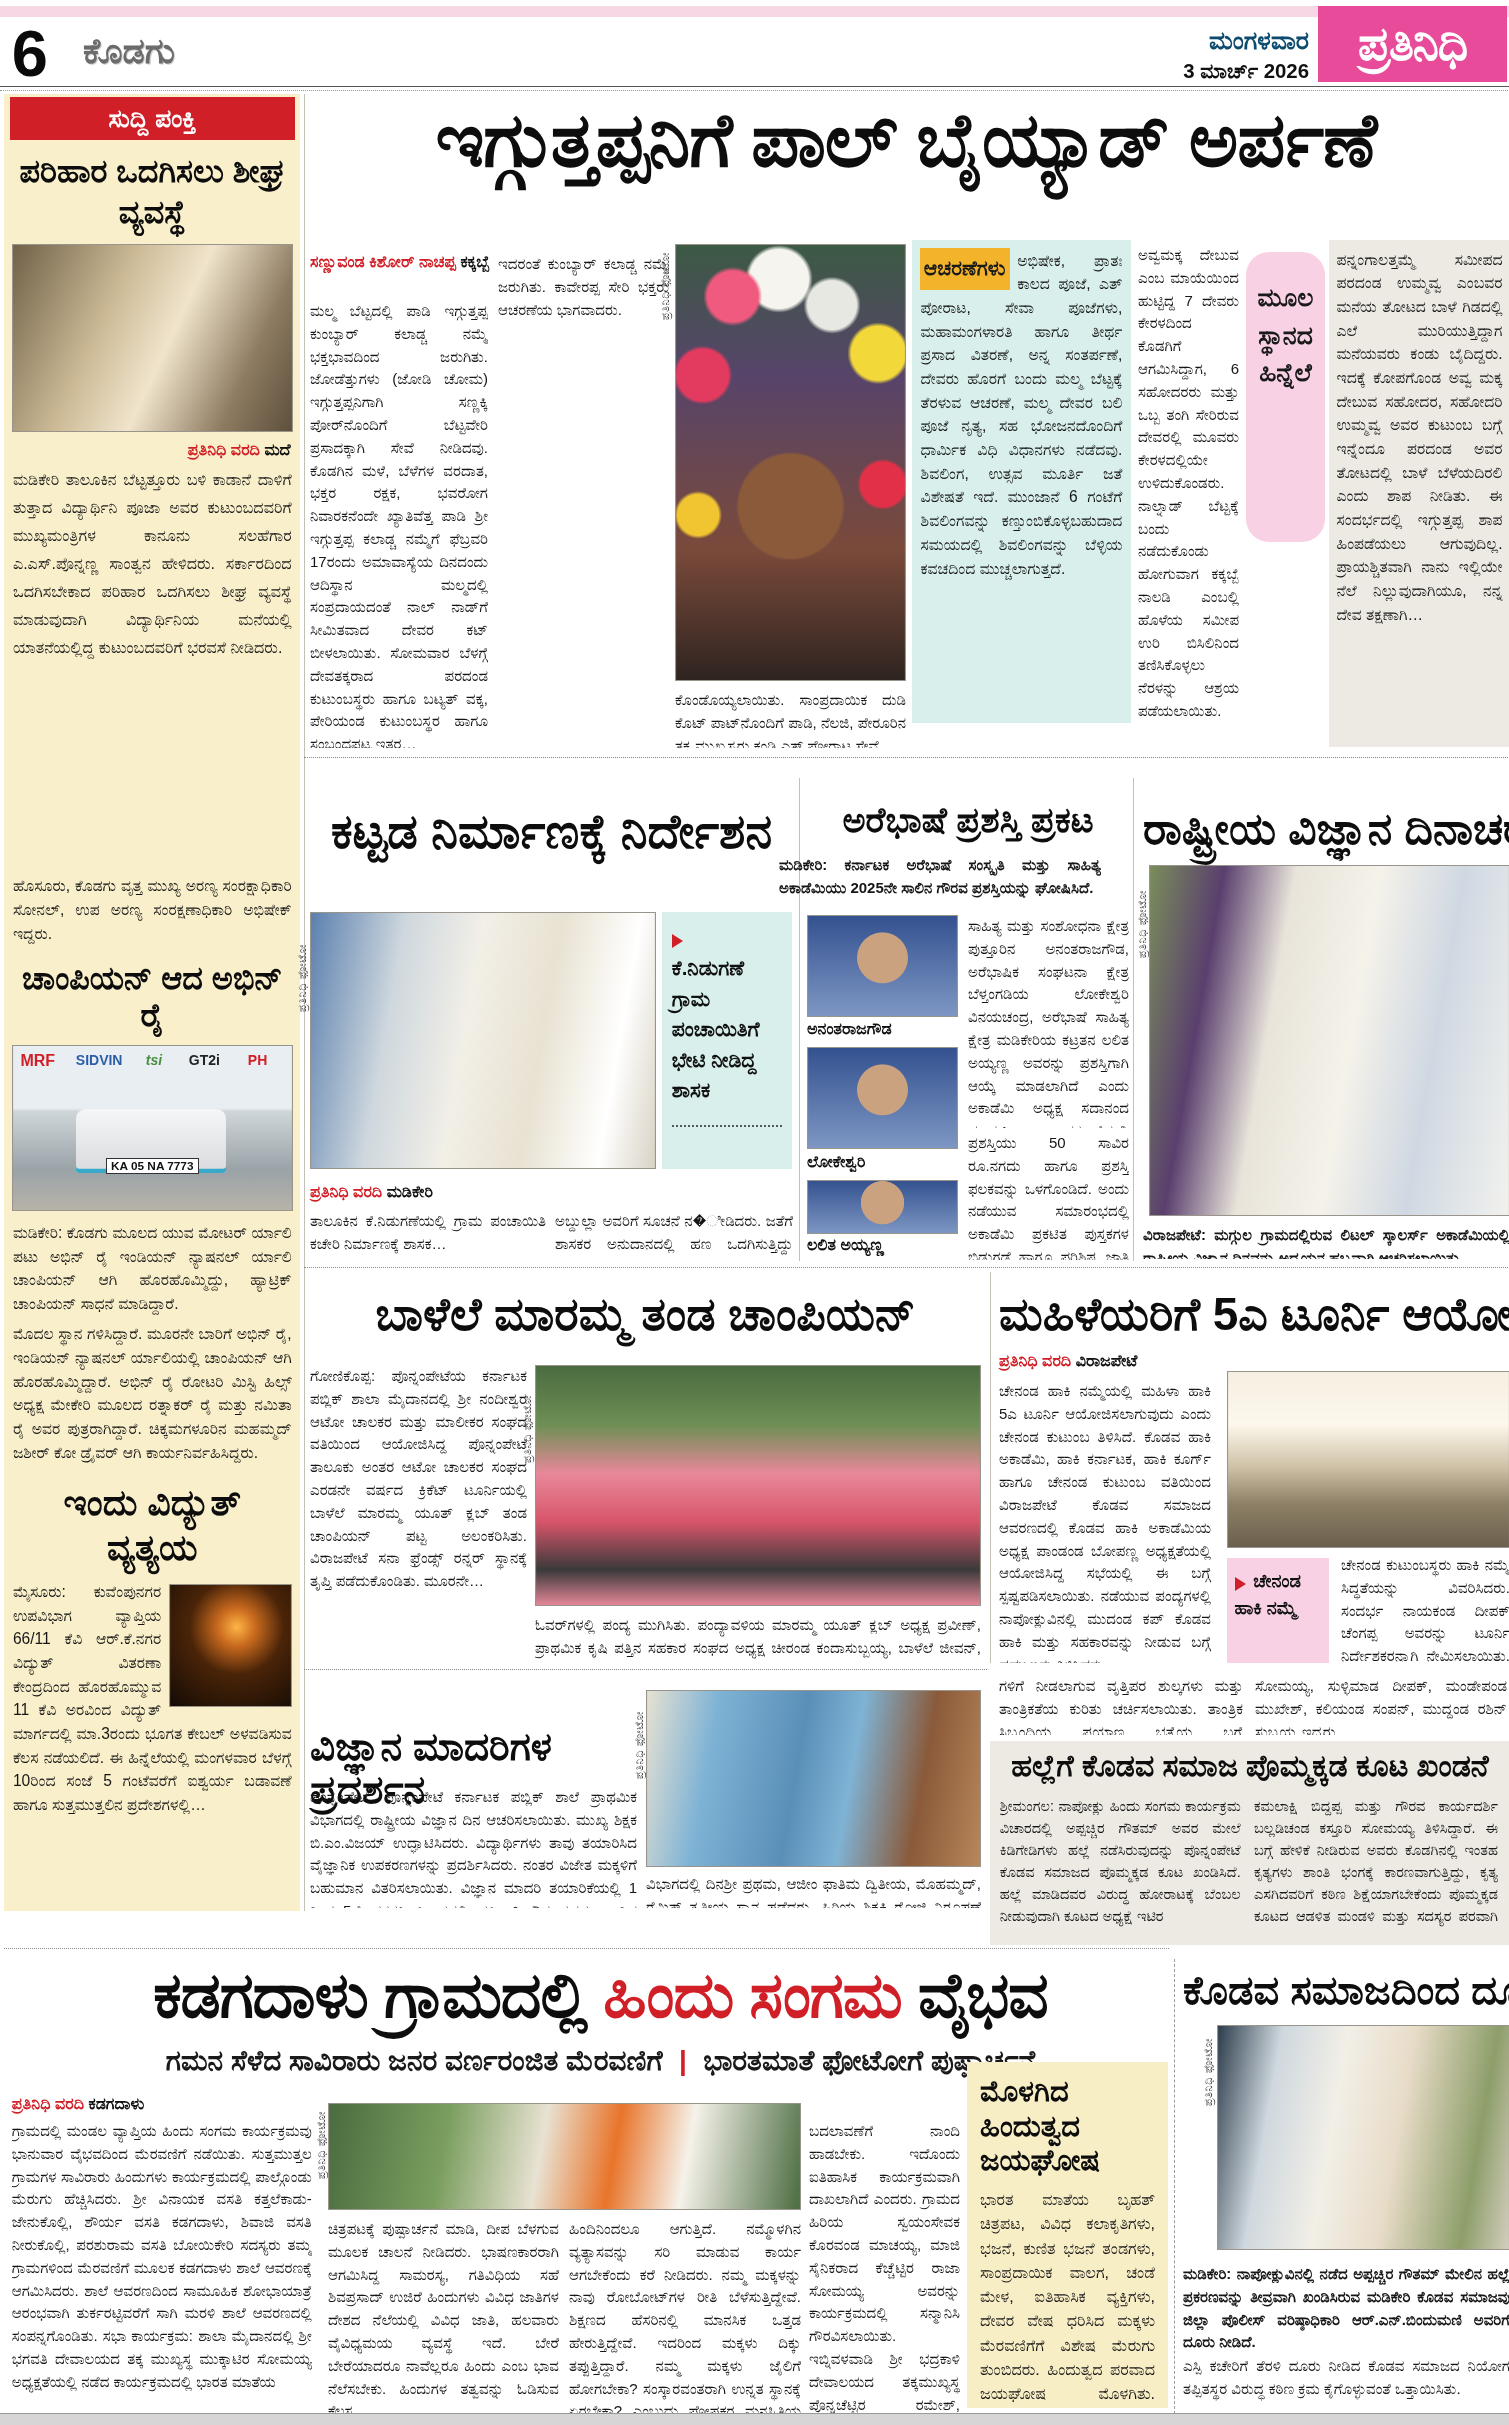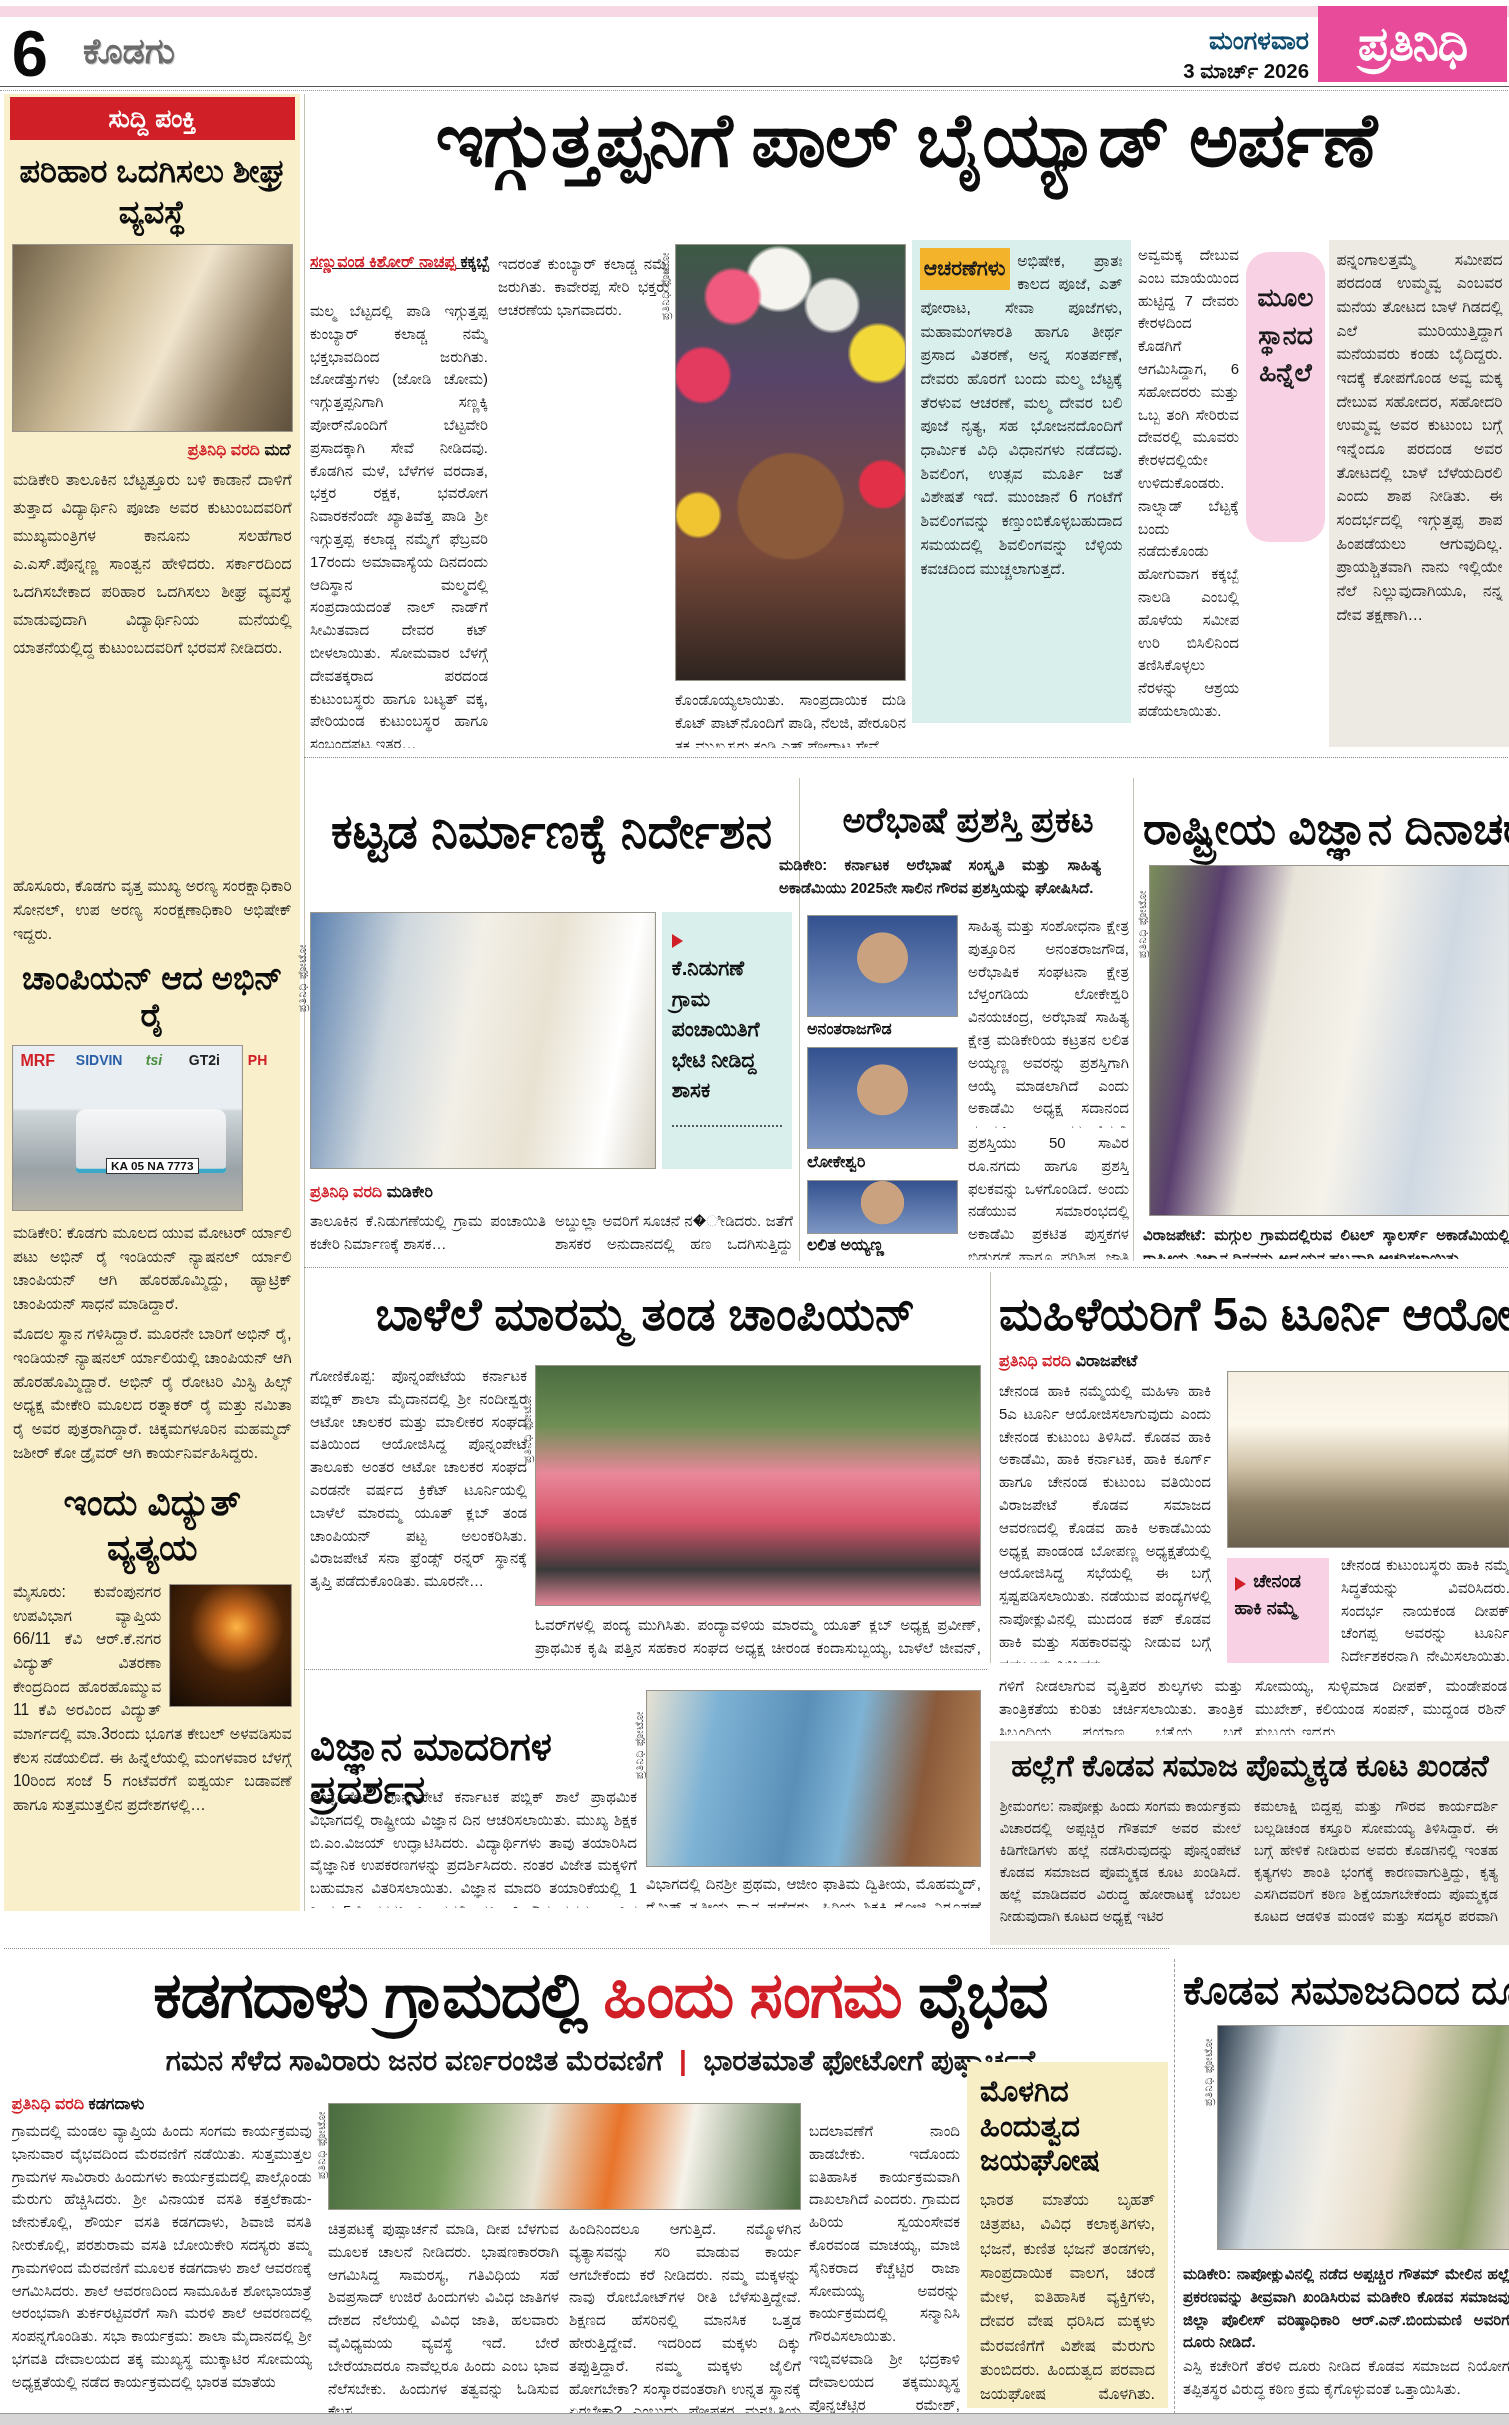--- a/index.html
+++ b/index.html
@@ -73,41 +73,41 @@
     <div class="kickerbox ctr" style="margin:3.2px 5.4px 0;padding:6.4px 0;font-size:25px;">ಸುದ್ದಿ ಪಂಕ್ತಿ</div>
     <div class="hl ctr" style="margin:10.7px 7.5px 0;font-size:32px;line-height:1.28;">ಪರಿಹಾರ ಒದಗಿಸಲು ಶೀಘ್ರ ವ್ಯವಸ್ಥೆ</div>
     <div class="ph meetingp" style="margin:11.8px 7.5px 0;width:281px;height:188px;"></div>
     <div class="byline" style="margin:8.6px 9.7px 0;text-align:right;">
       <span class="nm">ಪ್ರತಿನಿಧಿ ವರದಿ</span>
       <span class="pl">ಮದೆ</span>
     </div>
     <div class="body-t jt" style="margin:7.5px 8.6px 0;min-height:408px;font-size:16px;line-height:1.75;">ಮಡಿಕೇರಿ ತಾಲೂಕಿನ ಬೆಟ್ಟತ್ತೂರು ಬಳಿ ಕಾಡಾನೆ ದಾಳಿಗೆ ತುತ್ತಾದ ವಿದ್ಯಾರ್ಥಿನಿ ಪೂಜಾ ಅವರ ಕುಟುಂಬದವರಿಗೆ ಮುಖ್ಯಮಂತ್ರಿಗಳ ಕಾನೂನು ಸಲಹೆಗಾರ ಎ.ಎಸ್.ಪೊನ್ನಣ್ಣ ಸಾಂತ್ವನ ಹೇಳಿದರು. ಸರ್ಕಾರದಿಂದ ಒದಗಿಸಬೇಕಾದ ಪರಿಹಾರ ಒದಗಿಸಲು ಶೀಘ್ರ ವ್ಯವಸ್ಥೆ ಮಾಡುವುದಾಗಿ ವಿದ್ಯಾರ್ಥಿನಿಯ ಮನೆಯಲ್ಲಿ ಯಾತನೆಯಲ್ಲಿದ್ದ ಕುಟುಂಬದವರಿಗೆ ಭರವಸೆ ನೀಡಿದರು.</div>
     <div class="body-t jt" style="margin:0 8.6px;font-size:15.6px;">ಹೊಸೂರು, ಕೊಡಗು ವೃತ್ತ ಮುಖ್ಯ ಅರಣ್ಯ ಸಂರಕ್ಷಾಧಿಕಾರಿ ಸೋನಲ್, ಉಪ ಅರಣ್ಯ ಸಂರಕ್ಷಣಾಧಿಕಾರಿ ಅಭಿಷೇಕ್ ಇದ್ದರು.</div>
     <div class="hl ctr" style="margin:14px 5.4px 0;font-size:32px;">ಚಾಂಪಿಯನ್ ಆದ ಅಭಿನ್ ರೈ</div>
-    <div class="ph rallyp" style="position:relative;margin:11.8px 7.5px 0;width:231px;height:166px;">
+    <div class="ph rallyp" style="position:relative;margin:11.8px 7.5px 0;width:281px;height:166px;">
       <span class="photo-label" style="left:8.6px;top:6.4px;color:#d01f26;font-size:16px;">MRF</span>
       <span class="photo-label" style="left:64px;top:6.4px;color:#2a5fa8;font-size:14px;">SIDVIN</span>
       <span class="photo-label" style="left:134px;top:6.4px;color:#4a8f3f;font-size:14px;font-style:italic;">tsi</span>
       <span class="photo-label" style="left:177px;top:6.4px;color:#222;font-size:14px;">GT2i</span>
       <span class="photo-label" style="left:236px;top:6.4px;color:#d01f26;font-size:14px;">PH</span>
       <span class="photo-label" style="left:64px;top:64px;width:150px;height:64px;background:linear-gradient(#f5f6f7,#d8dadd);border-radius:9.7px 9.7px 3.2px 3.2px;box-shadow:inset 0 -4.3px 0 #3aa8c9;"></span>
       <span class="photo-label ctr" style="left:94px;top:113px;width:91px;background:#fff;border:1.1px solid #333;color:#111;font-size:11.8px;">KA 05 NA 7773</span>
     </div>
     <div class="body-t jt" style="margin:9.7px 8.6px 0;font-size:15.6px;">ಮಡಿಕೇರಿ: ಕೊಡಗು ಮೂಲದ ಯುವ ಮೋಟರ್ ರ್ಯಾಲಿ ಪಟು ಅಭಿನ್ ರೈ ಇಂಡಿಯನ್ ನ್ಯಾಷನಲ್ ರ್ಯಾಲಿ ಚಾಂಪಿಯನ್ ಆಗಿ ಹೊರಹೊಮ್ಮಿದ್ದು, ಹ್ಯಾಟ್ರಿಕ್ ಚಾಂಪಿಯನ್ ಸಾಧನೆ ಮಾಡಿದ್ದಾರೆ.</div>
     <div class="body-t jt" style="margin:6.4px 8.6px 0;font-size:15.6px;">ಮೊದಲ ಸ್ಥಾನ ಗಳಿಸಿದ್ದಾರೆ. ಮೂರನೇ ಬಾರಿಗೆ ಅಭಿನ್ ರೈ, ಇಂಡಿಯನ್ ನ್ಯಾಷನಲ್ ರ್ಯಾಲಿಯಲ್ಲಿ ಚಾಂಪಿಯನ್ ಆಗಿ ಹೊರಹೊಮ್ಮಿದ್ದಾರೆ. ಅಭಿನ್ ರೈ ರೋಟರಿ ಮಿಸ್ಟಿ ಹಿಲ್ಸ್ ಅಧ್ಯಕ್ಷ ಮೇಕೇರಿ ಮೂಲದ ರತ್ನಾಕರ್ ರೈ ಮತ್ತು ನಮಿತಾ ರೈ ಅವರ ಪುತ್ರರಾಗಿದ್ದಾರೆ. ಚಿಕ್ಕಮಗಳೂರಿನ ಮಹಮ್ಮದ್ ಜಶೀರ್ ಕೋ ಡ್ರೈವರ್ ಆಗಿ ಕಾರ್ಯನಿರ್ವಹಿಸಿದ್ದರು.</div>
     <div class="hl ctr" style="margin:16px 21.5px 0;font-size:36px;line-height:1.25;">ಇಂದು ವಿದ್ಯುತ್ ವ್ಯತ್ಯಯ</div>
     <div style="margin:9.7px 8.6px 0;">
       <span class="ph candlep" style="float:right;width:123px;height:123px;margin:4.3px 0 4.3px 7.5px;display:block;"></span>
       <span class="body-t jt" style="display:block;font-size:15.6px;">ಮೈಸೂರು: ಕುವೆಂಪುನಗರ ಉಪವಿಭಾಗ ವ್ಯಾಪ್ತಿಯ 66/11 ಕೆವಿ ಆರ್.ಕೆ.ನಗರ ವಿದ್ಯುತ್ ವಿತರಣಾ ಕೇಂದ್ರದಿಂದ ಹೊರಹೊಮ್ಮುವ 11 ಕೆವಿ ಅರವಿಂದ ವಿದ್ಯುತ್ ಮಾರ್ಗದಲ್ಲಿ ಮಾ.3ರಂದು ಭೂಗತ ಕೇಬಲ್ ಅಳವಡಿಸುವ ಕೆಲಸ ನಡೆಯಲಿದೆ. ಈ ಹಿನ್ನೆಲೆಯಲ್ಲಿ ಮಂಗಳವಾರ ಬೆಳಗ್ಗೆ 10ರಿಂದ ಸಂಜೆ 5 ಗಂಟೆವರೆಗೆ ಐಶ್ವರ್ಯ ಬಡಾವಣೆ ಹಾಗೂ ಸುತ್ತಮುತ್ತಲಿನ ಪ್ರದೇಶಗಳಲ್ಲಿ…</span>
     </div>
   </div>
   <div class="abs vline" style="left:304px;top:94px;height:1817px;"></div>
 
   <div class="abs hl ctr" style="left:308px;top:97px;width:1196px;font-size:75px;white-space:nowrap;letter-spacing:-1.1px;">ಇಗ್ಗುತ್ತಪ್ಪನಿಗೆ ಪಾಲ್ ಬೈಯ್ಯಾಡ್ ಅರ್ಪಣೆ</div>
-  <div class="abs byline" style="left:310px;top:253px;width:182px;text-decoration:underline;">
+  <div class="abs byline" style="left:310px;top:253px;width:182px;">
     <span class="nm">ಸಣ್ಣುವಂಡ ಕಿಶೋರ್ ನಾಚಪ್ಪ</span>
     <span class="pl">ಕಕ್ಕಬ್ಬೆ</span>
   </div>
   <div class="abs body-t jt" style="left:310px;top:300px;width:178px;height:448px;overflow:hidden;">ಮಲ್ಮ ಬೆಟ್ಟದಲ್ಲಿ ಪಾಡಿ ಇಗ್ಗುತ್ತಪ್ಪ ಕುಂಬ್ಯಾರ್ ಕಲಾಡ್ಚ ನಮ್ಮೆ ಭಕ್ತಭಾವದಿಂದ ಜರುಗಿತು. ಜೋಡೆತ್ತುಗಳು (ಜೋಡಿ ಚೋಮ) ಇಗ್ಗುತ್ತಪ್ಪನಿಗಾಗಿ ಸಣ್ಣಕ್ಕಿ ಪೋರ್‌ನೊಂದಿಗೆ ಬೆಟ್ಟವೇರಿ ಪ್ರಸಾದಕ್ಕಾಗಿ ಸೇವೆ ನೀಡಿದವು. ಕೊಡಗಿನ ಮಳೆ, ಬೆಳೆಗಳ ವರದಾತ, ಭಕ್ತರ ರಕ್ಷಕ, ಭವರೋಗ ನಿವಾರಕನೆಂದೇ ಖ್ಯಾತಿವೆತ್ತ ಪಾಡಿ ಶ್ರೀ ಇಗ್ಗುತ್ತಪ್ಪ ಕಲಾಡ್ಚ ನಮ್ಮೆಗೆ ಫೆಬ್ರವರಿ 17ರಂದು ಅಮಾವಾಸ್ಯೆಯ ದಿನದಂದು ಆದಿಸ್ಥಾನ ಮಲ್ಮದಲ್ಲಿ ಸಂಪ್ರದಾಯದಂತೆ ನಾಲ್ ನಾಡ್‌ಗೆ ಸೀಮಿತವಾದ ದೇವರ ಕಟ್ ಬೀಳಲಾಯಿತು. ಸೋಮವಾರ ಬೆಳಗ್ಗೆ ದೇವತಕ್ಕರಾದ ಪರದಂಡ ಕುಟುಂಬಸ್ಥರು ಹಾಗೂ ಬಟ್ಯತ್ ವಕ್ಕ, ಪೇರಿಯಂಡ ಕುಟುಂಬಸ್ಥರ ಹಾಗೂ ಸಂಬಂಧಪಟ್ಟ ಇತರ…</div>
   <div class="abs body-t jt" style="left:498px;top:253px;width:171px;height:495px;overflow:hidden;">ಇದರಂತೆ ಕುಂಬ್ಯಾರ್ ಕಲಾಡ್ಚ ನಮ್ಮೆ ಜರುಗಿತು. ಕಾವೇರಪ್ಪ ಸೇರಿ ಭಕ್ತರು ಆಚರಣೆಯ ಭಾಗವಾದರು.</div>
   <div class="abs vcr" style="left:659px;top:252px;">ಪ್ರತಿನಿಧಿ ಫೋಟೋ</div>
   <div class="abs ph templep" style="left:675px;top:244px;width:231px;height:437px;"></div>
   <div class="abs body-t jt" style="left:675px;top:689px;width:231px;height:59px;overflow:hidden;">ಕೊಂಡೊಯ್ಯಲಾಯಿತು. ಸಾಂಪ್ರದಾಯಿಕ ದುಡಿ ಕೊಟ್ ಪಾಟ್‌ನೊಂದಿಗೆ ಪಾಡಿ, ನೆಲಜಿ, ಪೇರೂರಿನ ತಕ್ಕ ಮುಖ್ಯಸ್ಥರು ಕಂಡಿ ಎತ್ ಪೋರಾಟ ಸೇವೆ…</div>
   <div class="abs cyan" style="left:912px;top:240px;width:219px;height:483px;">
     <div style="float:left;width:86px;margin:7.5px 7.5px 3.2px;padding:9.7px 2.1px;background:#f3b32b;font-size:20.4px;font-weight:800;text-align:center;">ಆಚರಣೆಗಳು</div>

